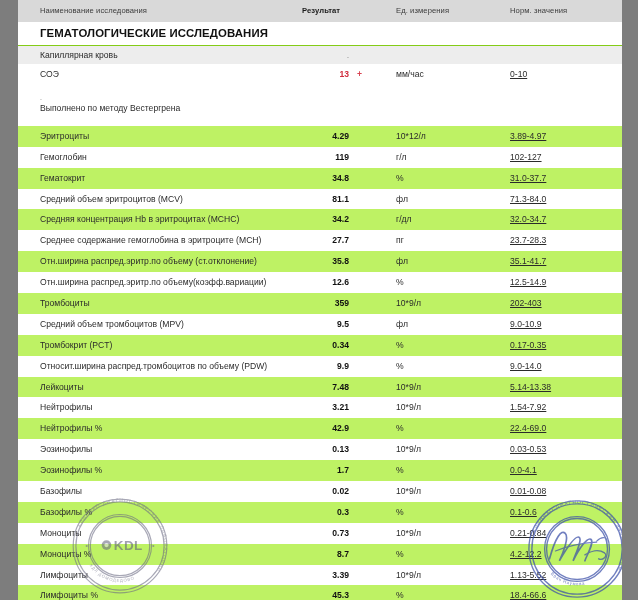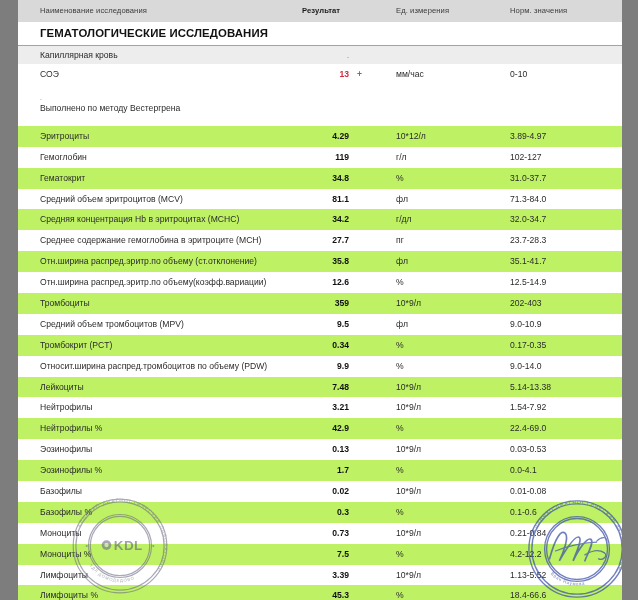--- a/index.html
+++ b/index.html
@@ -73,21 +73,21 @@
   tr.row td {
     font-size: 8.6px;
     color: #2b2b2b;
     padding: 4px 0 4px 0;
     vertical-align: middle;
     line-height: 1.5;
   }
   tr.row td.t-name   { padding-left: 22px; padding-right: 8px; }
   tr.row td.t-result { text-align: right; padding-right: 41px; font-weight: bold; color: #111; white-space: nowrap; }
   tr.row td.t-unit   { padding-left: 6px; color: #2b2b2b; }
-  tr.row td.t-norm   { padding-left: 8px; color: #2b2b2b; white-space: nowrap; }
+  tr.row td.t-norm   { padding-left: 8px; color: #2b2b2b; white-space: nowrap; text-decoration: underline; }
 
   tr.shade td { background: #bef264; margin-top: 48px; }
   tr.plain td { background: #ffffff; }
 
   
   tr.subhead td {
     background: #ededed;
     font-size: 8.6px;
     color: #2b2b2b;
     padding: 4px 0 4px 0;
@@ -309,21 +309,21 @@
             <td class="t-norm">0.1-0.6</td>
           </tr>
           <tr class="row plain">
             <td class="t-name">Моноциты</td>
             <td class="t-result">0.73</td>
             <td class="t-unit">10*9/л</td>
             <td class="t-norm">0.21-0.84</td>
           </tr>
           <tr class="row shade">
             <td class="t-name">Моноциты %</td>
-            <td class="t-result">7.5</td>
+            <td class="t-result">8.7</td>
             <td class="t-unit">%</td>
             <td class="t-norm">4.2-12.2</td>
           </tr>
           <tr class="row plain">
             <td class="t-name">Лимфоциты</td>
             <td class="t-result">3.39</td>
             <td class="t-unit">10*9/л</td>
             <td class="t-norm">1.13-5.52</td>
           </tr>
           <tr class="row shade">

